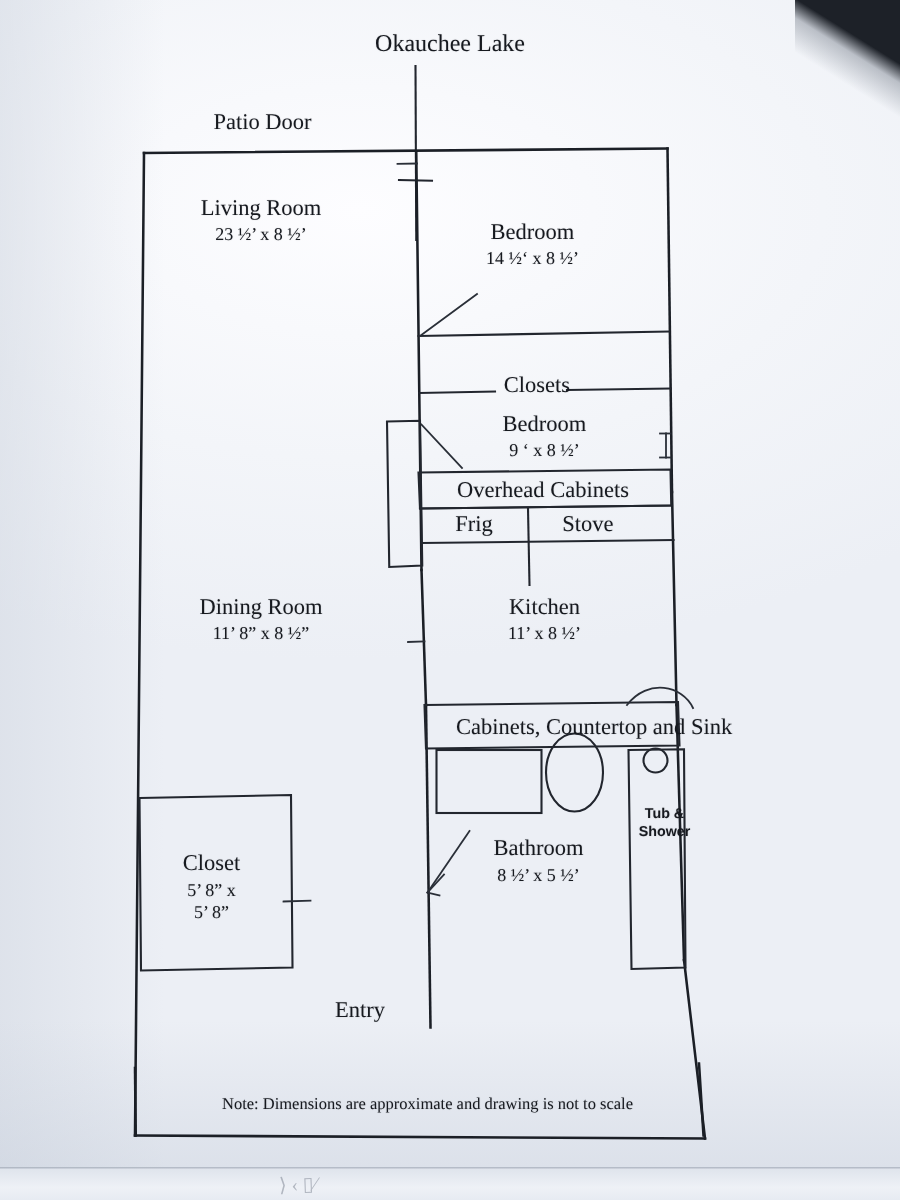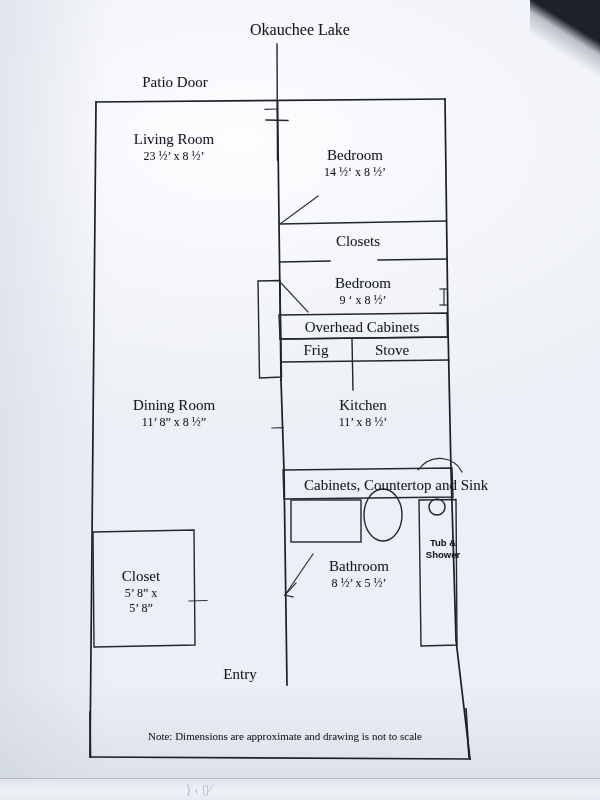--- a/index.html
+++ b/index.html
@@ -236,21 +236,21 @@
   <div class="lbl" style="left:104px; top:130px; width:140px;">
     <span class="l1 t-room">Living Room</span>
     <span class="l2 t-sub">23 ½’ x 8 ½’</span>
   </div>
 
   <div class="lbl" style="left:285px; top:146px; width:140px;">
     <span class="l1 t-room">Bedroom</span>
     <span class="l2 t-sub">14 ½‘ x 8 ½’</span>
   </div>
 
-  <div class="lbl" style="left:288px; top:232px; width:140px;">
+  <div class="lbl" style="left:288px; top:248px; width:140px;">
     <span class="l1 t-room">Closets</span>
   </div>
 
   <div class="lbl" style="left:293px; top:274px; width:140px;">
     <span class="l1 t-room">Bedroom</span>
     <span class="l2 t-sub">9 ‘ x 8 ½’</span>
   </div>
 
   <div class="lbl t-small" style="left:292px; top:318px; width:140px;">Overhead Cabinets</div>
 

